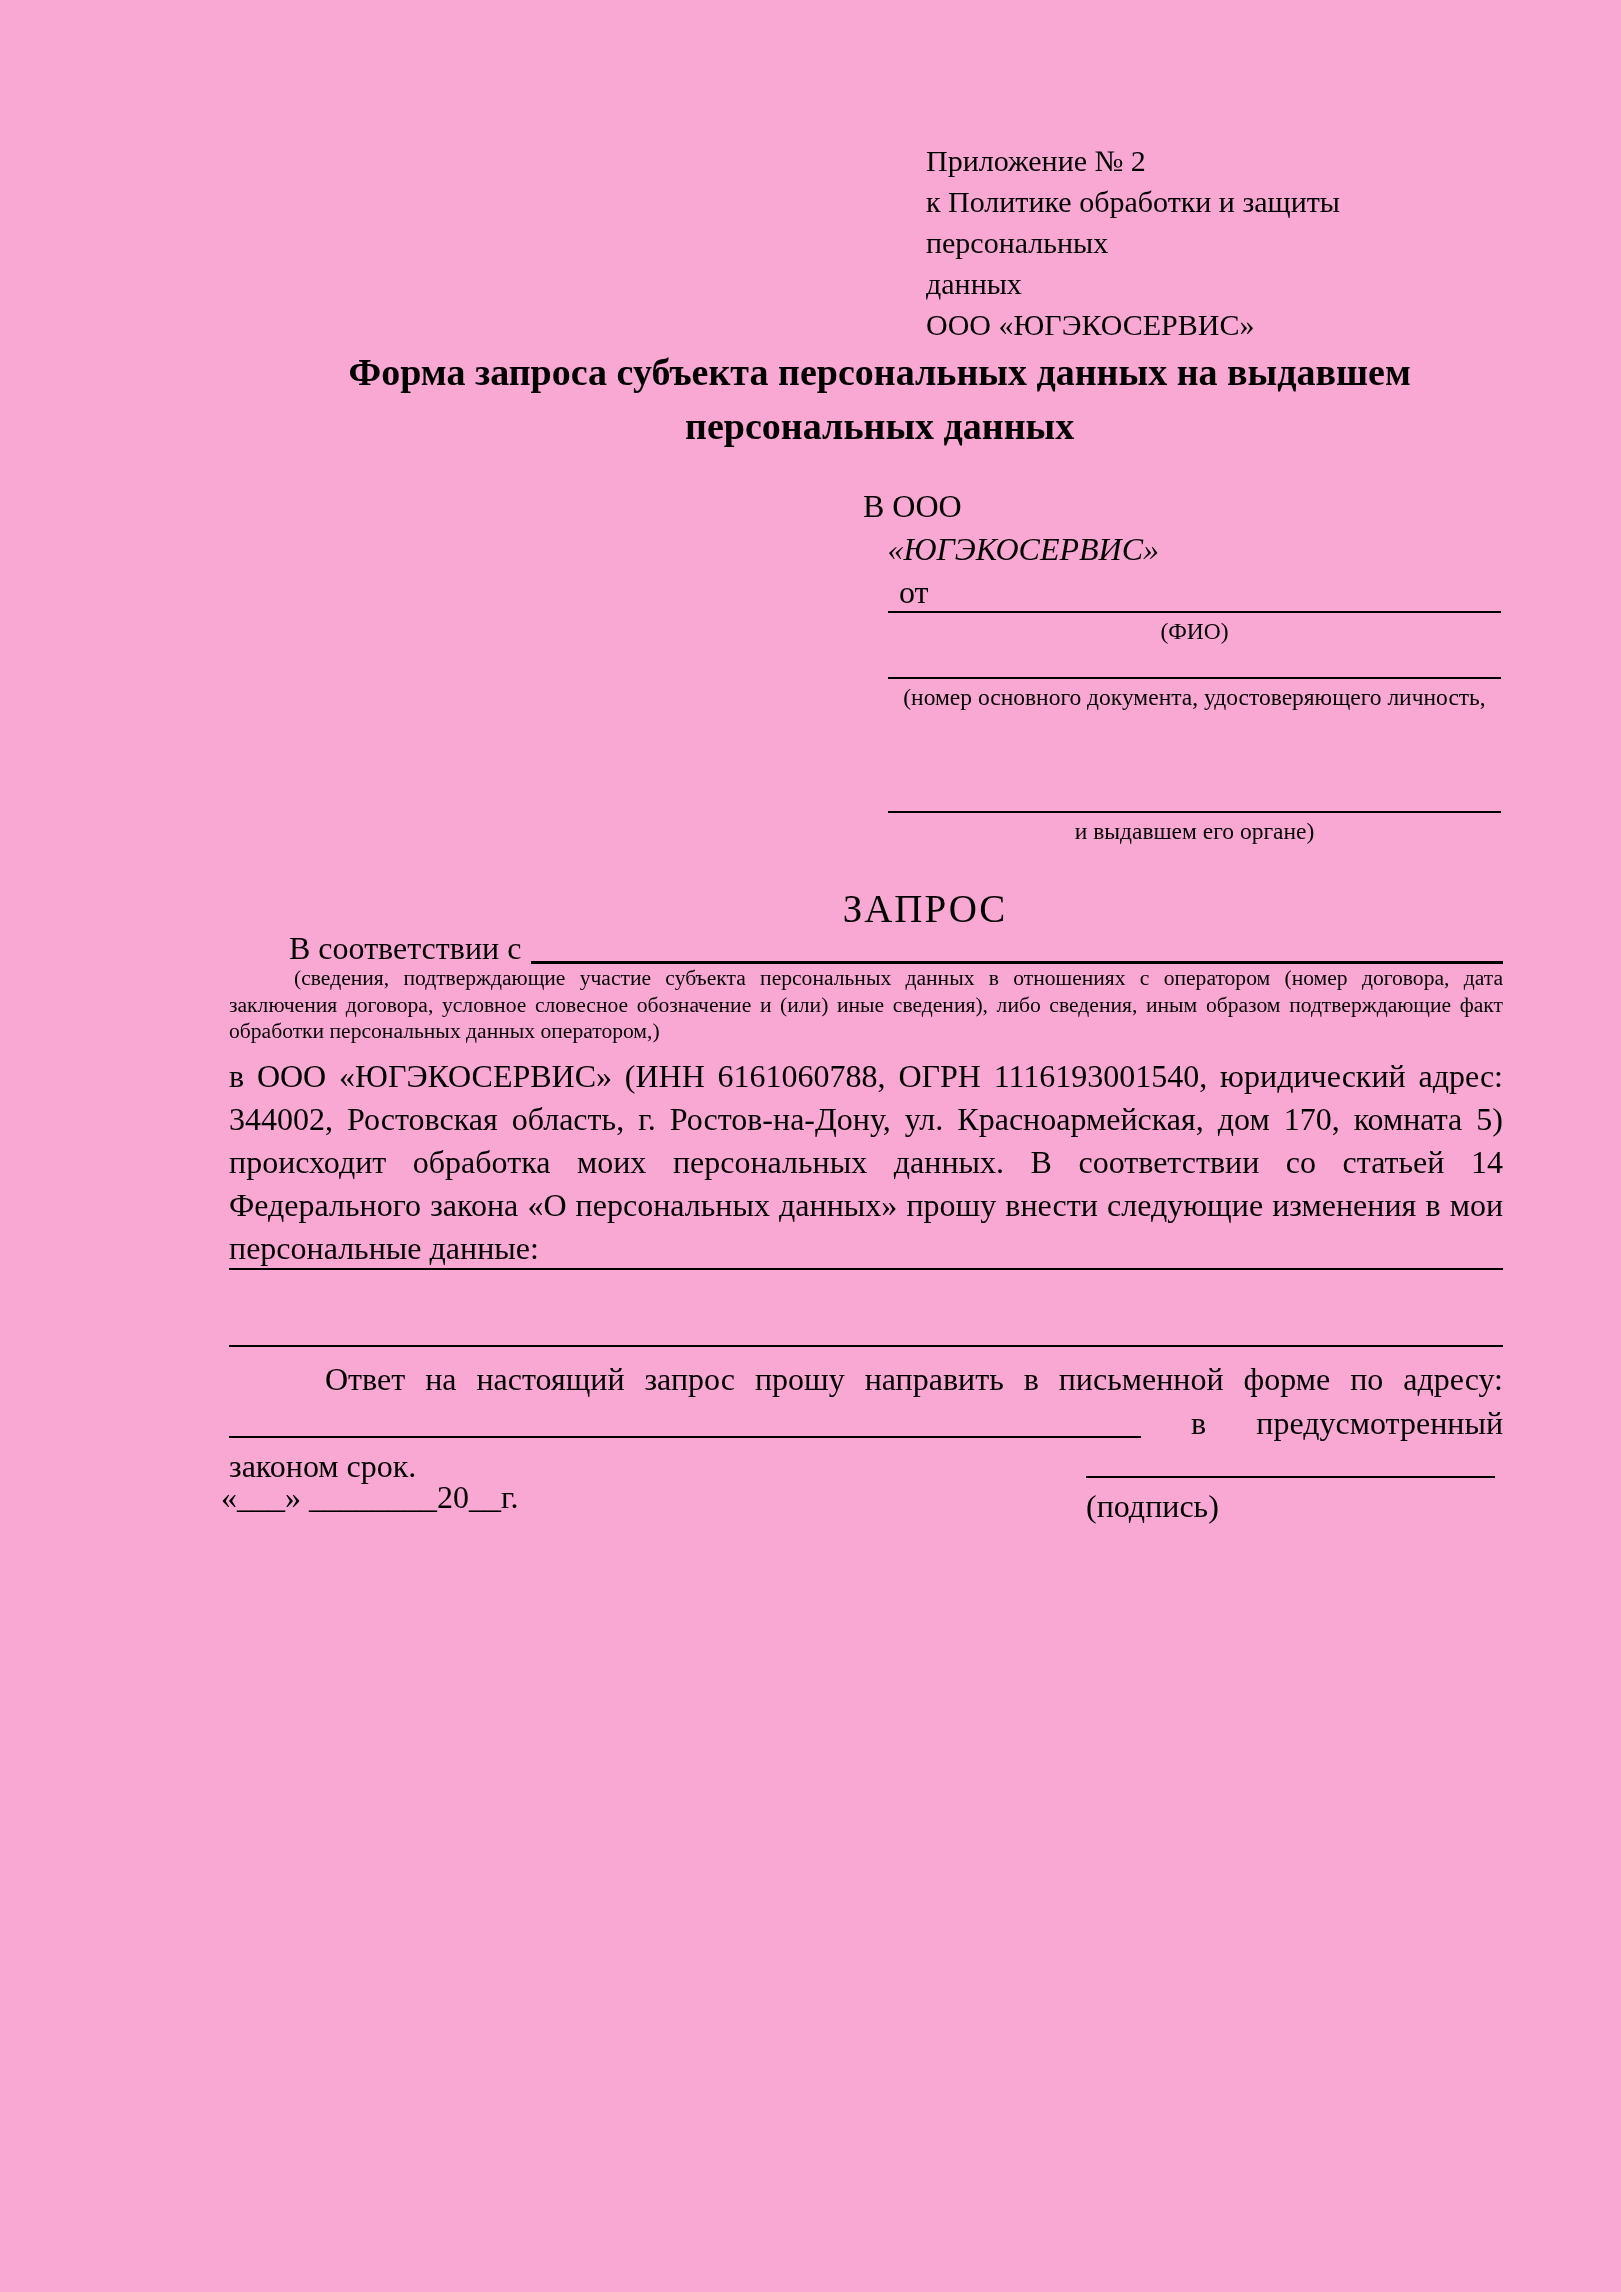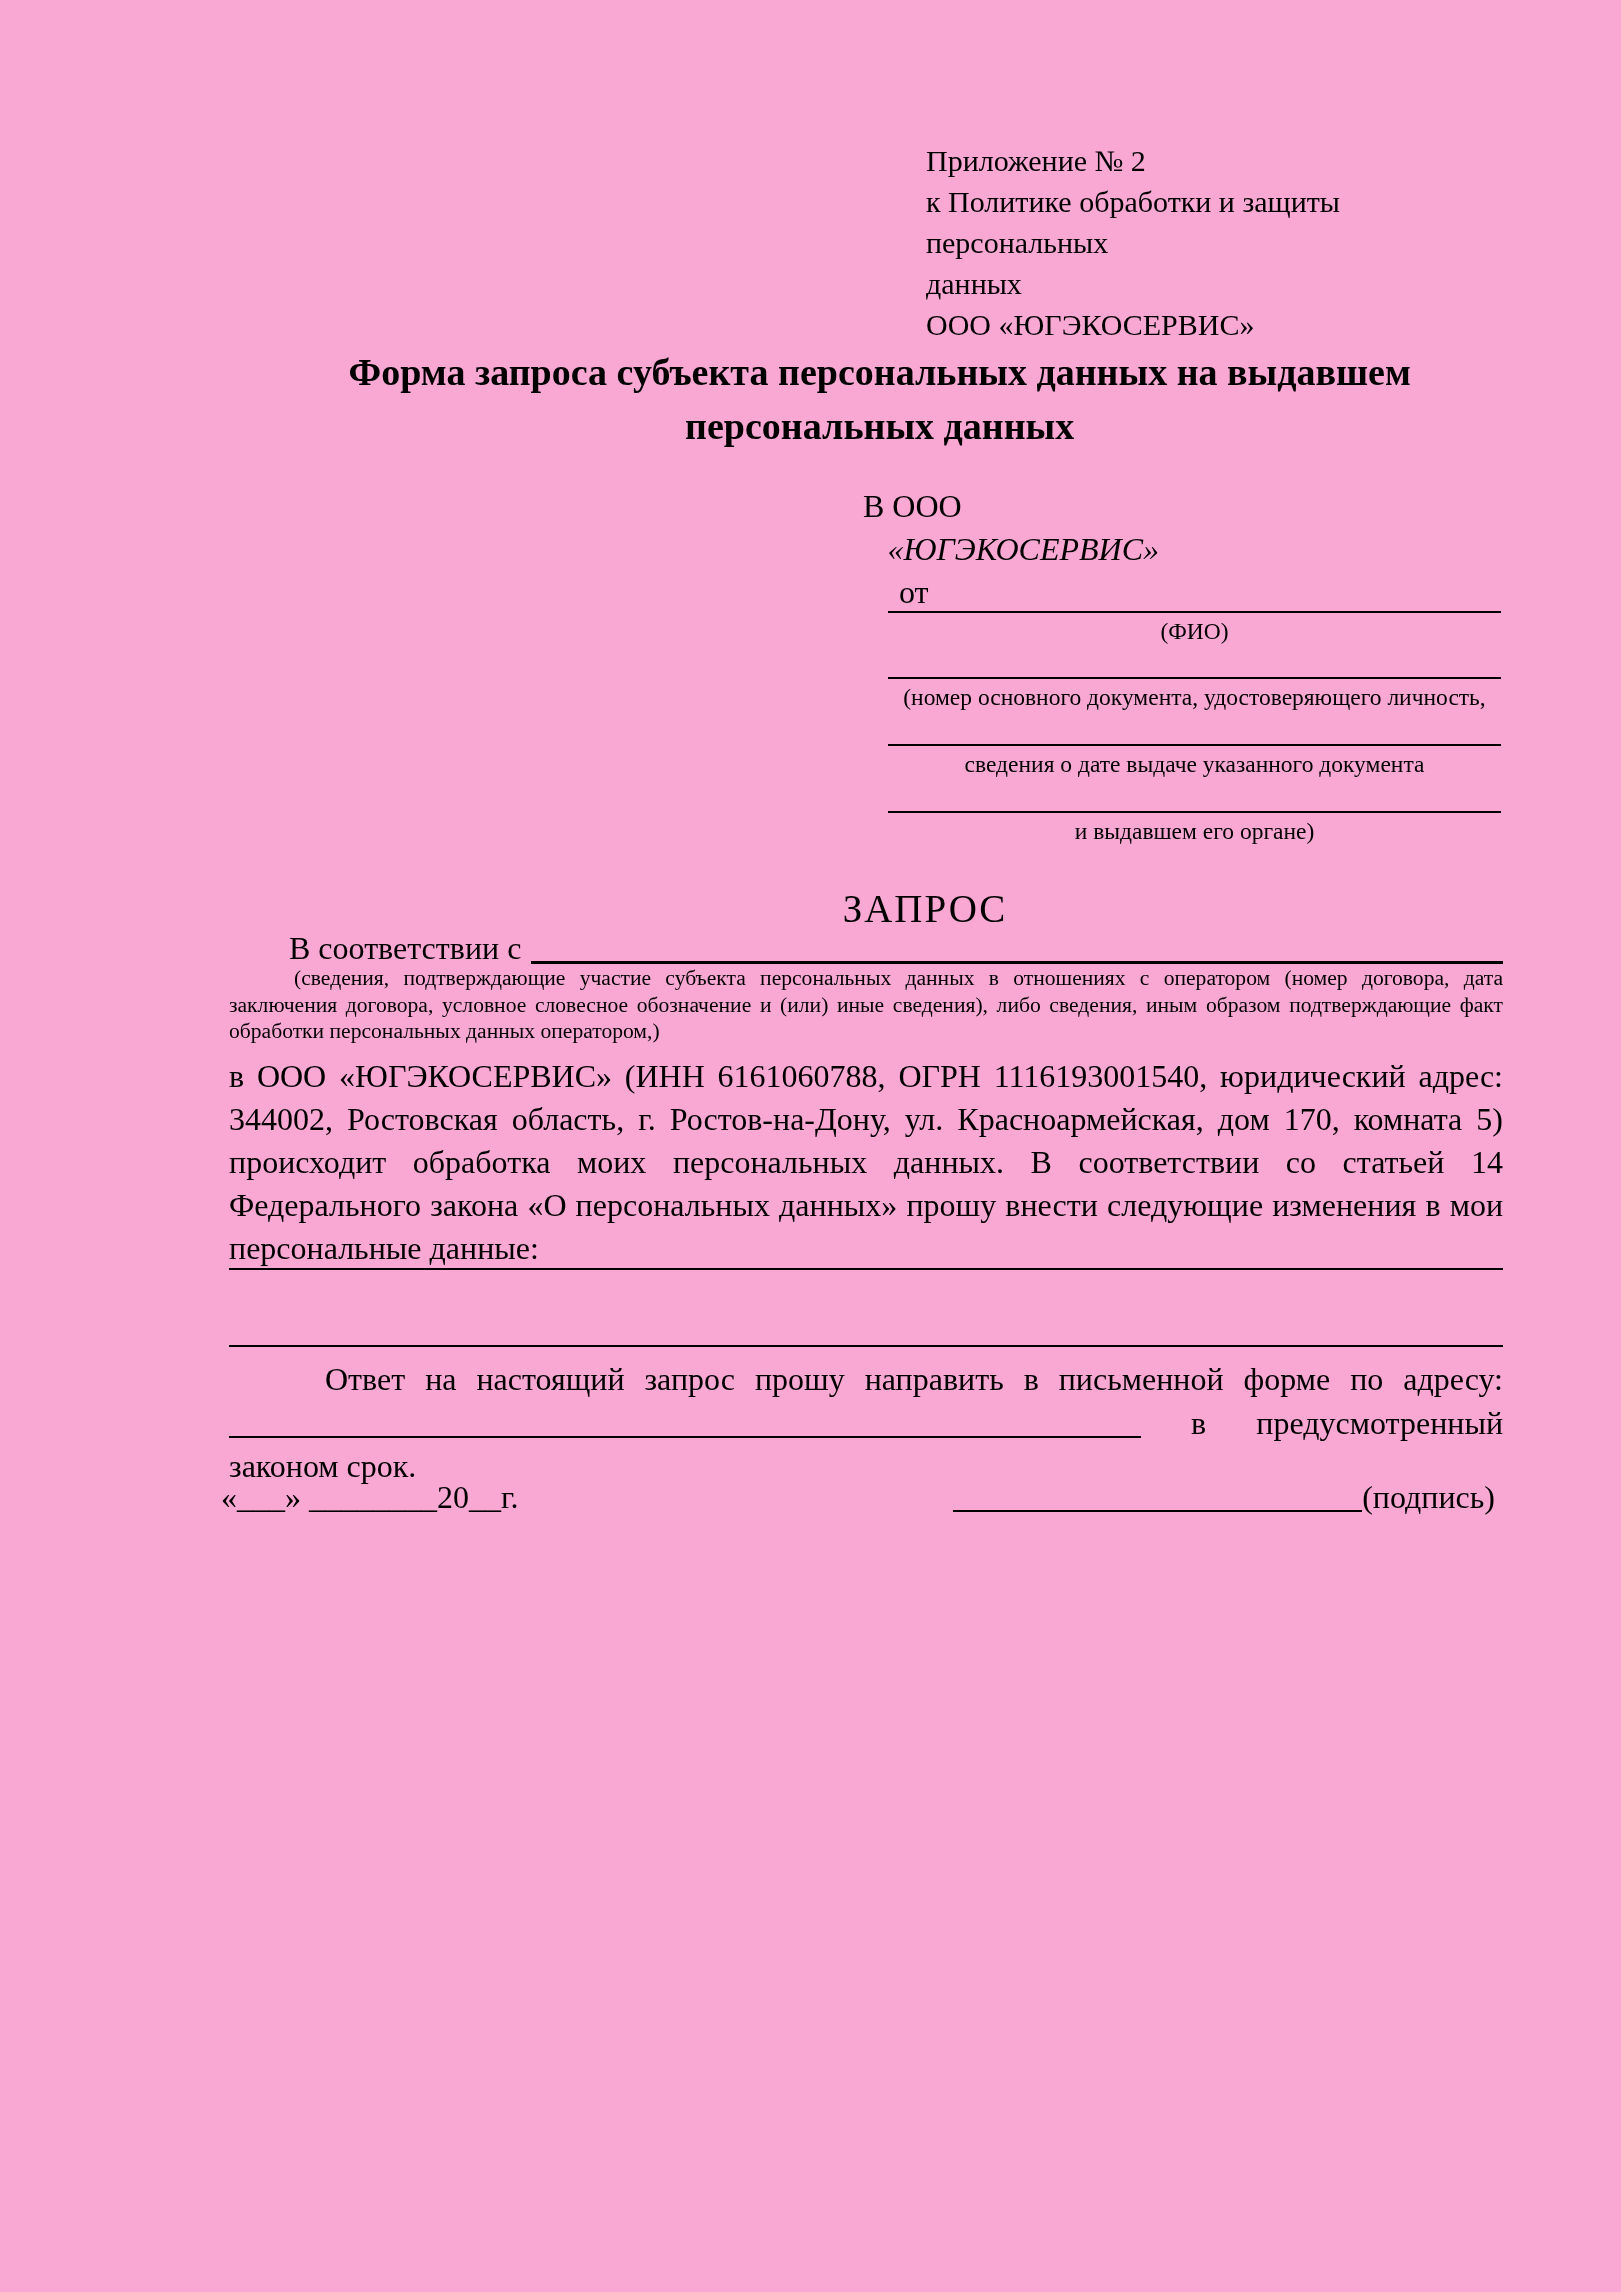--- a/index.html
+++ b/index.html
@@ -39,21 +39,21 @@
   .body-par .jl{text-align:justify;text-align-last:justify;}
   .rule{left:229px;width:1274px;}
   .reply1{left:229px;top:1358px;width:1274px;font-size:32px;line-height:43px;
           text-indent:96px;text-align:justify;text-align-last:justify;}
   .reply2{left:229px;top:1402px;width:1274px;font-size:32px;line-height:43px;
           display:flex;justify-content:space-between;align-items:stretch;}
   .reply2 .addr-line{width:912px;border-bottom:2.9px solid #000;margin-bottom:6.9px;}
   .reply3{left:229px;top:1445px;width:1274px;font-size:32px;line-height:43px;}
   .signoff{left:221px;top:1476px;width:1274px;font-size:32px;line-height:43px;
            display:flex;justify-content:space-between;align-items:stretch;}
-  .sig-group{display:flex;align-items:stretch;}
+  .sig-group{display:flex;align-items:stretch;flex-direction:column;}
   .sig-line{width:409px;border-bottom:2.9px solid #000;margin-bottom:6.9px;}
 </style>
 </head>
 <body>
 
 <div class="page">
 
   <div class="abs header-block">
     <div>Приложение № 2</div>
     <div>к Политике обработки и защиты персональных</div>
@@ -72,24 +72,20 @@
     <div class="l3">от</div>
   </div>
 
   <div class="abs field" style="top:611px">
     <div class="blank-line"></div>
     <div class="caption">(ФИО)</div>
   </div>
   <div class="abs field" style="top:677px">
     <div class="blank-line"></div>
     <div class="caption">(номер основного документа, удостоверяющего личность,</div>
-  </div>
-  <div class="abs field" style="top:744px">
-    <div class="blank-line"></div>
-    <div class="caption">сведения о дате выдаче указанного документа</div>
   </div>
   <div class="abs field" style="top:811px">
     <div class="blank-line"></div>
     <div class="caption">и выдавшем его органе)</div>
   </div>
 
   <div class="abs request-heading">ЗАПРОС</div>
 
   <div class="abs intro">
     <span class="prefix">В соответствии с</span>

